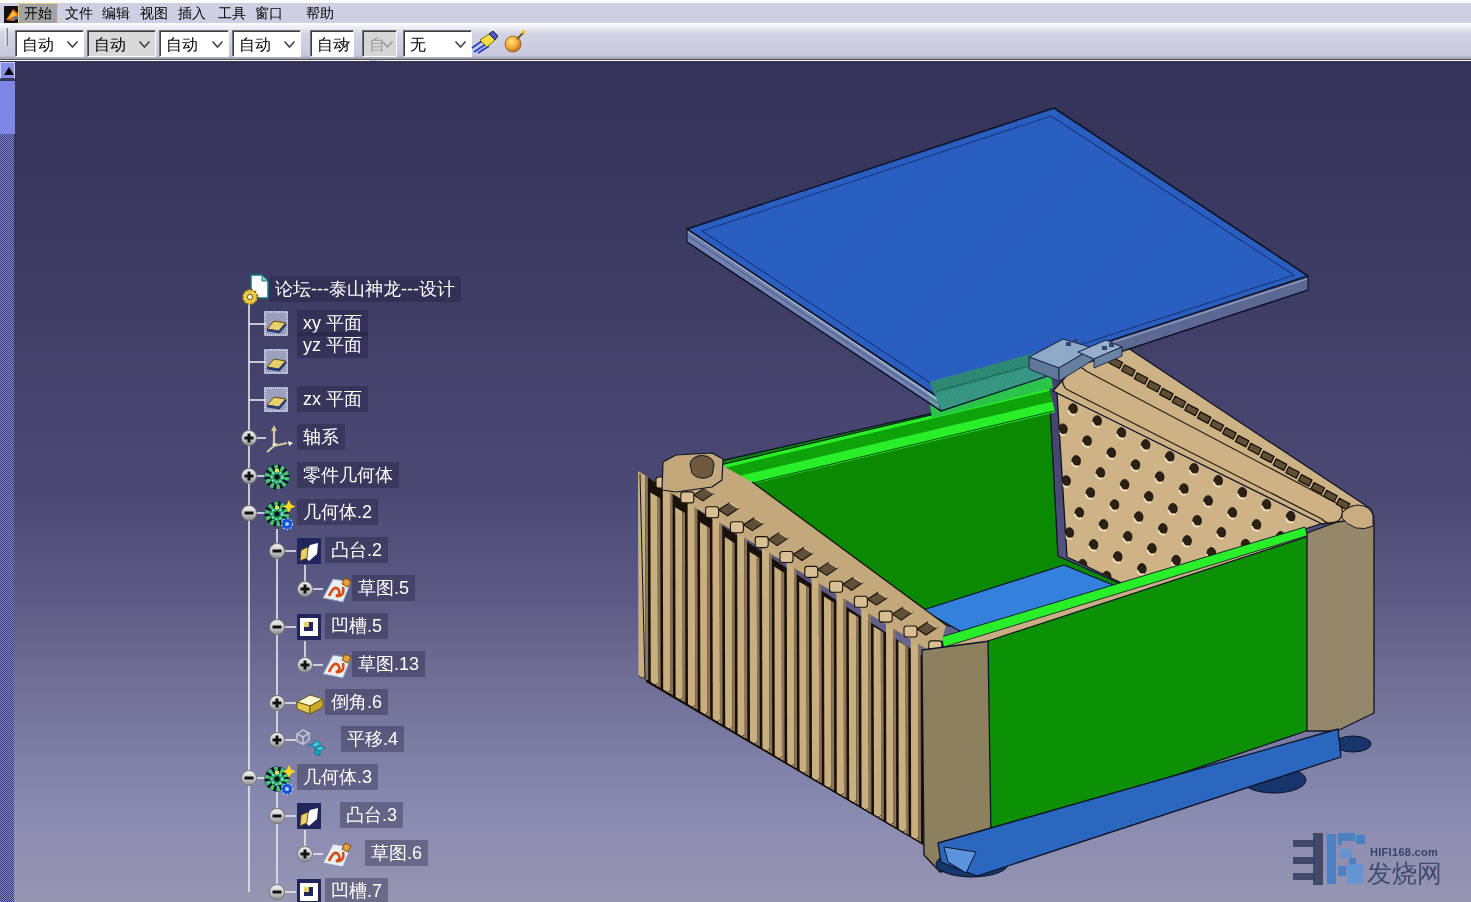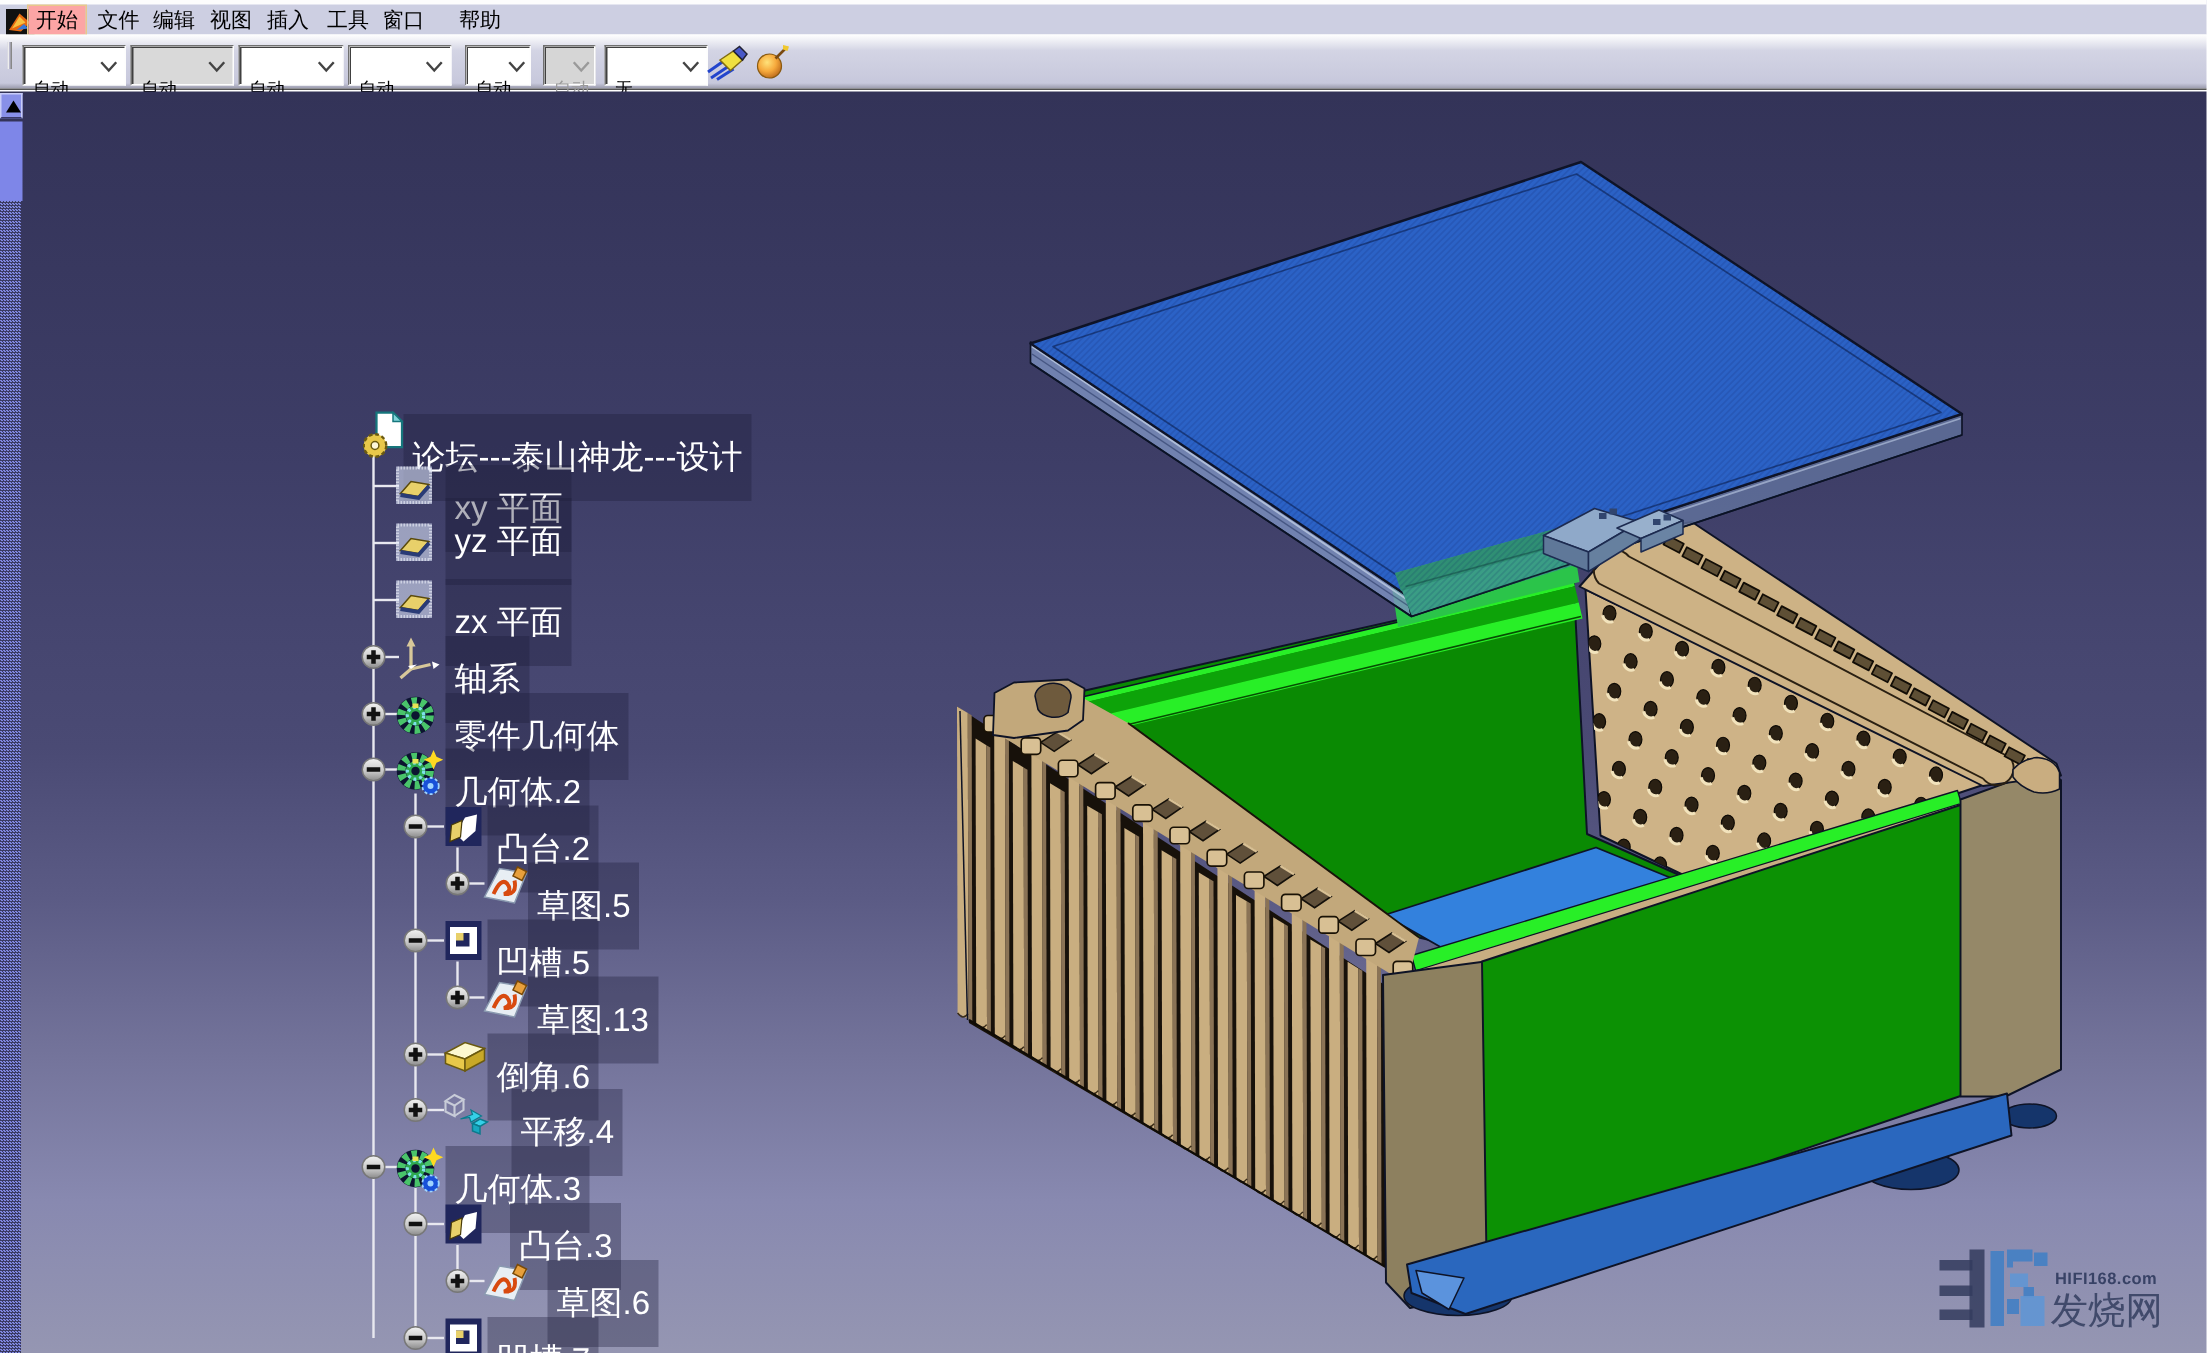--- a/index.html
+++ b/index.html
@@ -1,30 +1,30 @@
 <!DOCTYPE html>
 <html><head><meta charset="utf-8"><style>
 *{margin:0;padding:0;box-sizing:border-box}
 html,body{width:1471px;height:902px;overflow:hidden;font-family:"Liberation Sans",sans-serif}
 #menubar{position:absolute;left:0;top:0;width:100%;height:23px;background:#cdcfe2;border-top:3px solid #fdfdfd}
 .mi{position:absolute;top:2px;font-size:14px;color:#000;line-height:17px}
-.mi.hl{background:#fca5a5;outline:1px solid #e8c88a;padding:1px 5px;margin-left:-5px;margin-top:-1px}
+.mi.hl{background:#a3a3a3;outline:1px solid #e8c88a;padding:1px 5px;margin-left:-5px;margin-top:-1px}
 #appicon{position:absolute;left:4px;top:3px;width:19px;height:17px;background:#111}
 #toolbar{position:absolute;left:0;top:23px;width:100%;height:37px;background:linear-gradient(#ffffff,#d3d4e4 30%,#c7c8dc 90%,#9a9aac);border-bottom:1px solid #555}
 #grip{position:absolute;left:5px;top:5px;width:3px;height:18px;background:#b8b8cc;border-left:1px solid #eee;border-right:1px solid #888}
 .combo{position:absolute;top:7px;height:27px;border:1px solid;border-color:#707070 #fdfdfd #fdfdfd #707070;box-shadow:inset 1px 1px 0 #404040}
-.ct{position:absolute;left:6px;top:20px;font-size:12px}
+.ct{position:absolute;left:6px;top:4px;font-size:16px}
 .chev{position:absolute;right:4px;top:9px}
 #viewport{position:absolute;left:0;top:61px;width:100%;height:841px;background:linear-gradient(#333358 0%,#3d3d66 28%,#45456f 42%,#4a4a74 52%,#5b5b85 64%,#73739a 76%,#8889b0 88%,#9596b2 100%)}
 #sb{position:absolute;left:0;top:0;width:15px;height:100%}
 #sbtn{position:absolute;left:0;top:1px;width:15px;height:17px;background:#8890e8;border:1px solid #c8ccf8;border-bottom-color:#3a3a66}
 #sbtn:after{content:"";position:absolute;left:3px;top:4px;border:5px solid transparent;border-bottom:8px solid #000;border-top:0}
 #sthumb{position:absolute;left:0;top:20px;width:15px;height:53px;background:#7e86e8}
 #strack{position:absolute;left:0;top:73px;width:14px;height:768px;background:repeating-conic-gradient(#8088e0 0% 25%,#3a3a63 0% 50%) 0 0/2px 2px}
-.tl{position:absolute;color:#fff;font-size:22px;line-height:26px;padding:16px 6px;background:rgba(30,30,58,0.35);white-space:nowrap}
+.tl{position:absolute;color:#fff;font-size:18px;line-height:26px;padding:0 6px;background:rgba(30,30,58,0.35);white-space:nowrap}
 </style></head>
 <body>
 <div id="menubar">
     <div id="appicon">
 <svg width="19" height="17">
         <path d="M2,14 L9,3 L16,9 L10,15 Z" fill="#e86a10"></path>
         <path d="M4,13 L9,5 L13,9 Z" fill="#f8c040"></path>
         <path d="M7,14 L12,10 L15,13 Z" fill="#3878d8"></path>
       </svg>
 </div>

